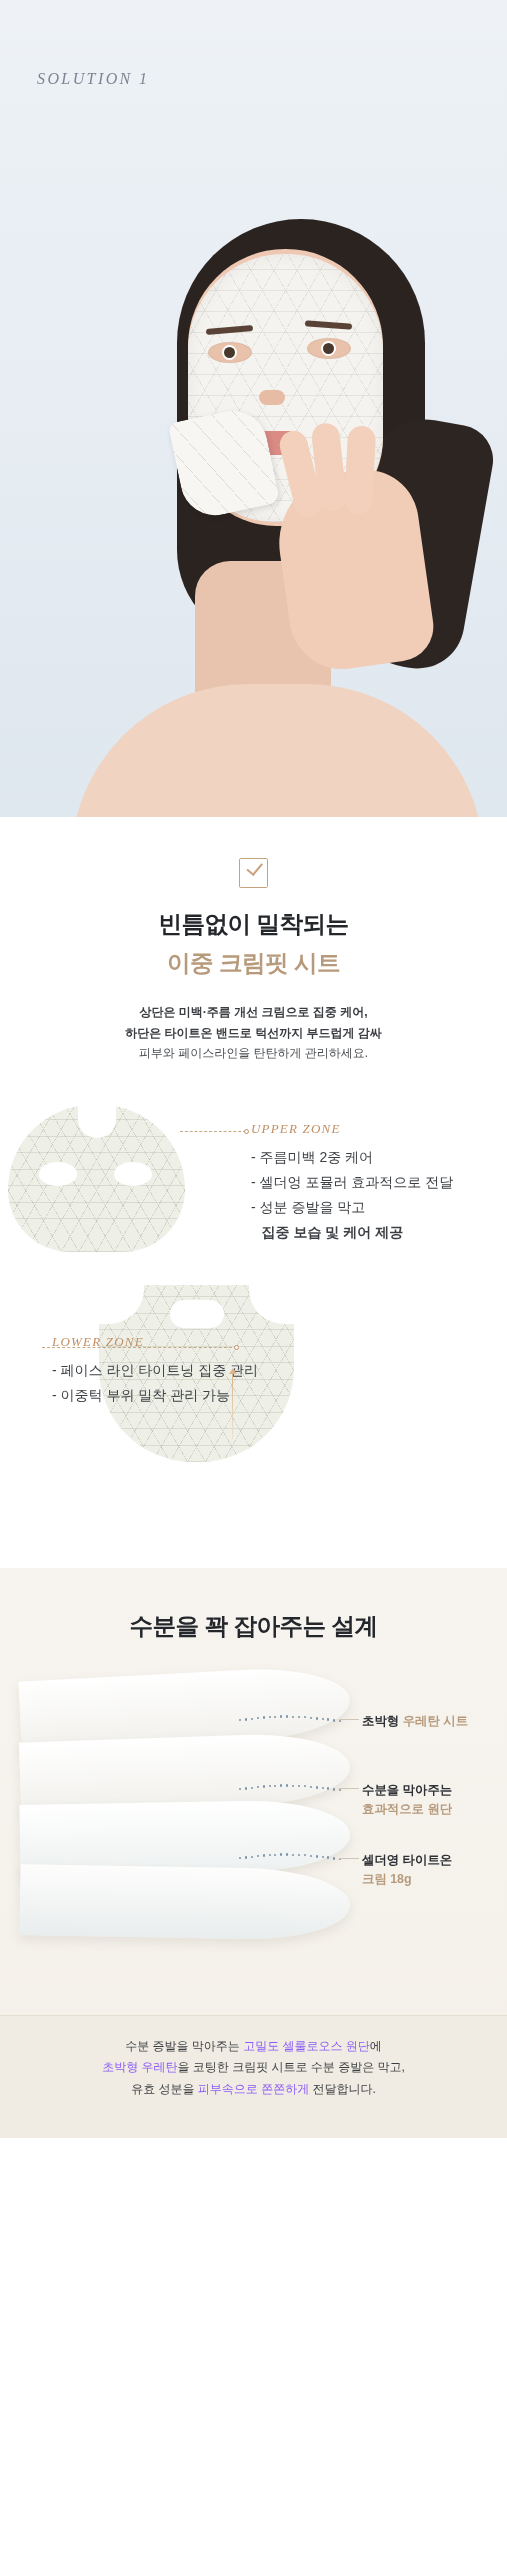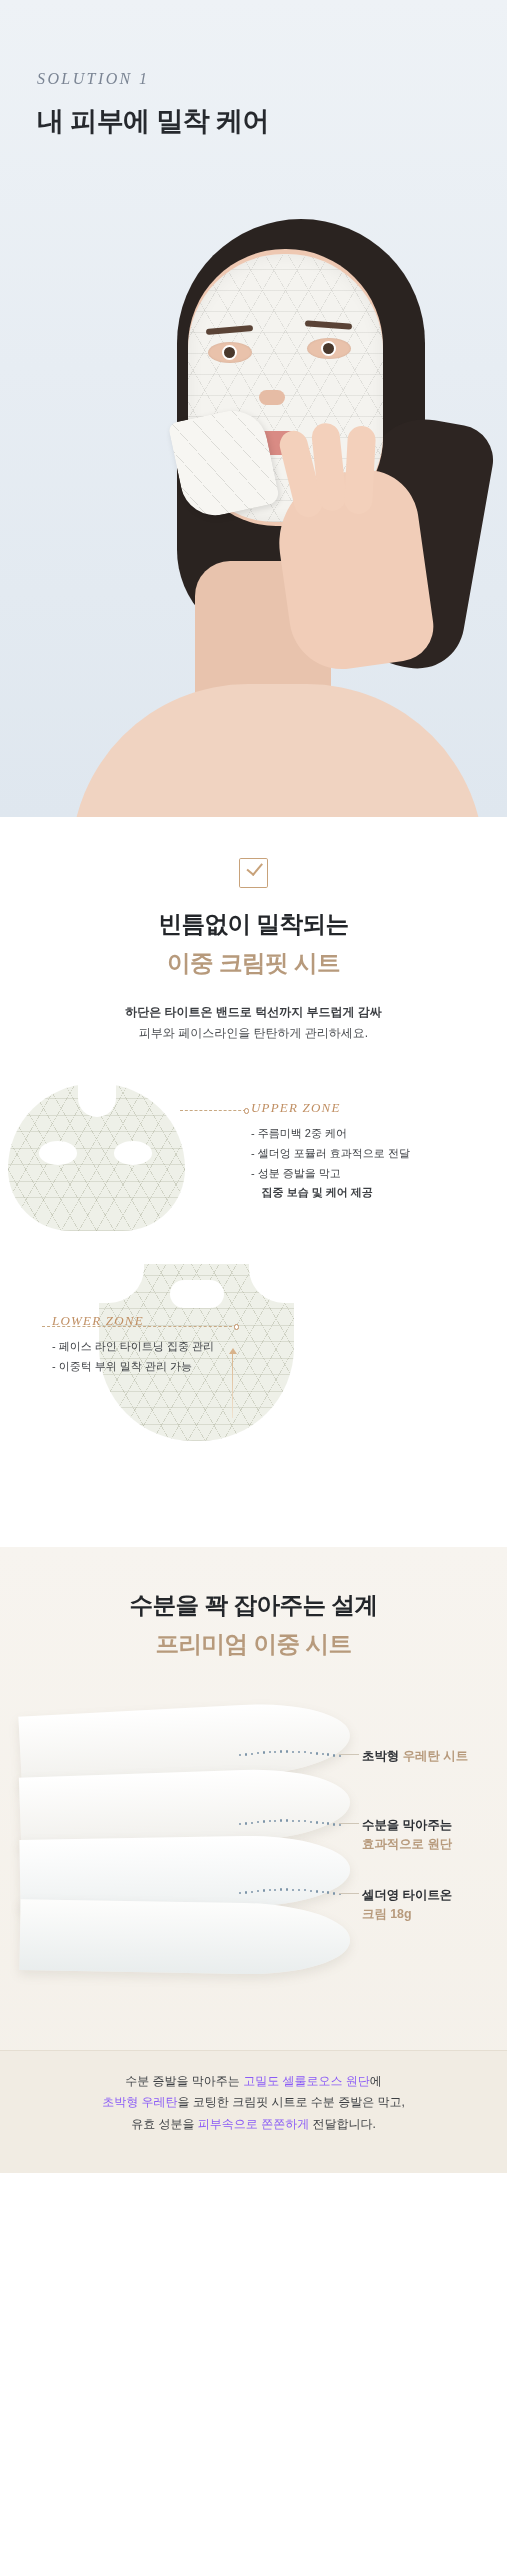--- a/index.html
+++ b/index.html
@@ -274,21 +274,21 @@
     font-family: "Liberation Serif", serif;
     font-size: 13px;
     letter-spacing: 1.2px;
     color: #c08f63;
     font-style: italic;
   }
   .zone-upper-label { left: 251px; top: 37px; }
   .zone-lower-label { left: 52px; top: 250px; }
   .zone-list {
     position: absolute;
-    font-size: 11px;
+    font-size: 14px;
     line-height: 1.78;
     color: #3c3f43;
   }
   .zone-list.upper { left: 251px; top: 61px; }
   .zone-list.lower { left: 52px; top: 274px; }
   .zone-list li { list-style: none; white-space: nowrap; }
   .zone-list li.bold { font-weight: bold; padding-left: 10.6px; }
   .dash-line {
     position: absolute;
     border-top: 0.6px dashed #c8a882;
@@ -407,21 +407,20 @@
   .sec3-footer b { font-weight: normal; color: #8b5cf6; }
 </style>
 </head>
 <body>
 
 <div class="page">
 
   <section class="hero">
     <div class="hero-text">
       <div class="solution-label">SOLUTION 1</div>
-      <div class="hero-h1">내 피부에 밀착 케어</div>
     </div>
 
     <div class="hero-photo">
       <div class="hair-back"></div>
       <div class="hair-pony"></div>
       <div class="neck"></div>
       <div class="shoulder"></div>
       <div class="face"></div>
       <div class="mask"></div>
       <div class="eye-hole l"></div>
@@ -439,20 +438,21 @@
       <div class="finger f3"></div>
     </div>
   </section>
 
   <section class="sec2">
     <div class="check-badge"></div>
     <h2>빈틈없이 밀착되는</h2>
     <h3>이중 크림핏 시트</h3>
 
     <div class="sec2-desc">
+      <div>상단은 미백·주름 개선 크림으로 집중 케어,</div>
       <div>하단은 타이트온 밴드로 턱선까지 부드럽게 감싸</div>
       <div class="thin">피부와 페이스라인을 탄탄하게 관리하세요.</div>
     </div>
 
     <div class="diagram">
       <div class="sheet sheet-upper">
         <div class="notch"></div>
         <div class="hole l"></div>
         <div class="hole r"></div>
       </div>
@@ -478,21 +478,20 @@
       <ul class="zone-list lower">
         <li>- 페이스 라인 타이트닝 집중 관리</li>
         <li>- 이중턱 부위 밀착 관리 가능</li>
       </ul>
       <div class="arrow-up"></div>
     </div>
   </section>
 
   <section class="sec3">
     <h2>수분을 꽉 잡아주는 설계</h2>
-    <h3>프리미엄 이중 시트</h3>
 
     <div class="layer-stage">
       <div class="layer l1"></div>
       <div class="layer l2"></div>
       <div class="layer l3"></div>
       <div class="layer l4"></div>
 
       <div class="dots-curve dots-1">
           <span style="left: 0px; top: 0px;"></span>
           <span style="left: 5.9px; top: -0.7px;"></span>

